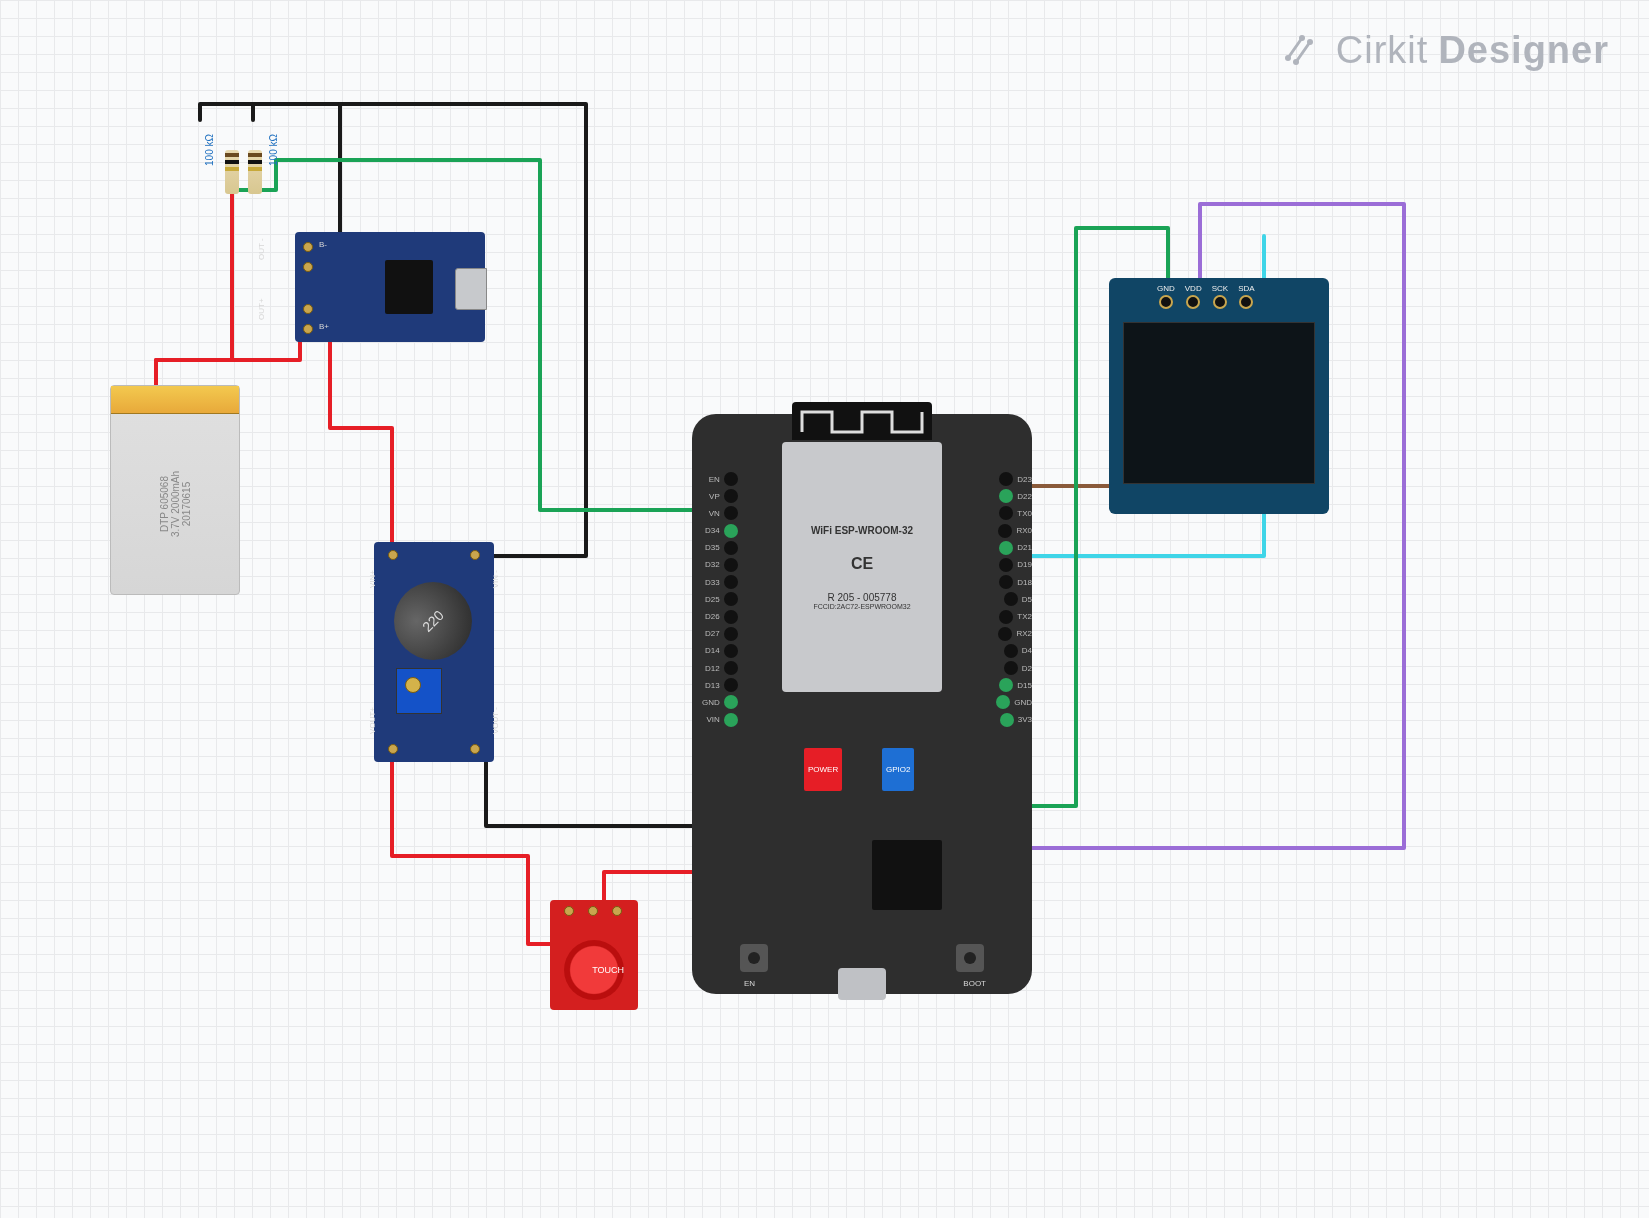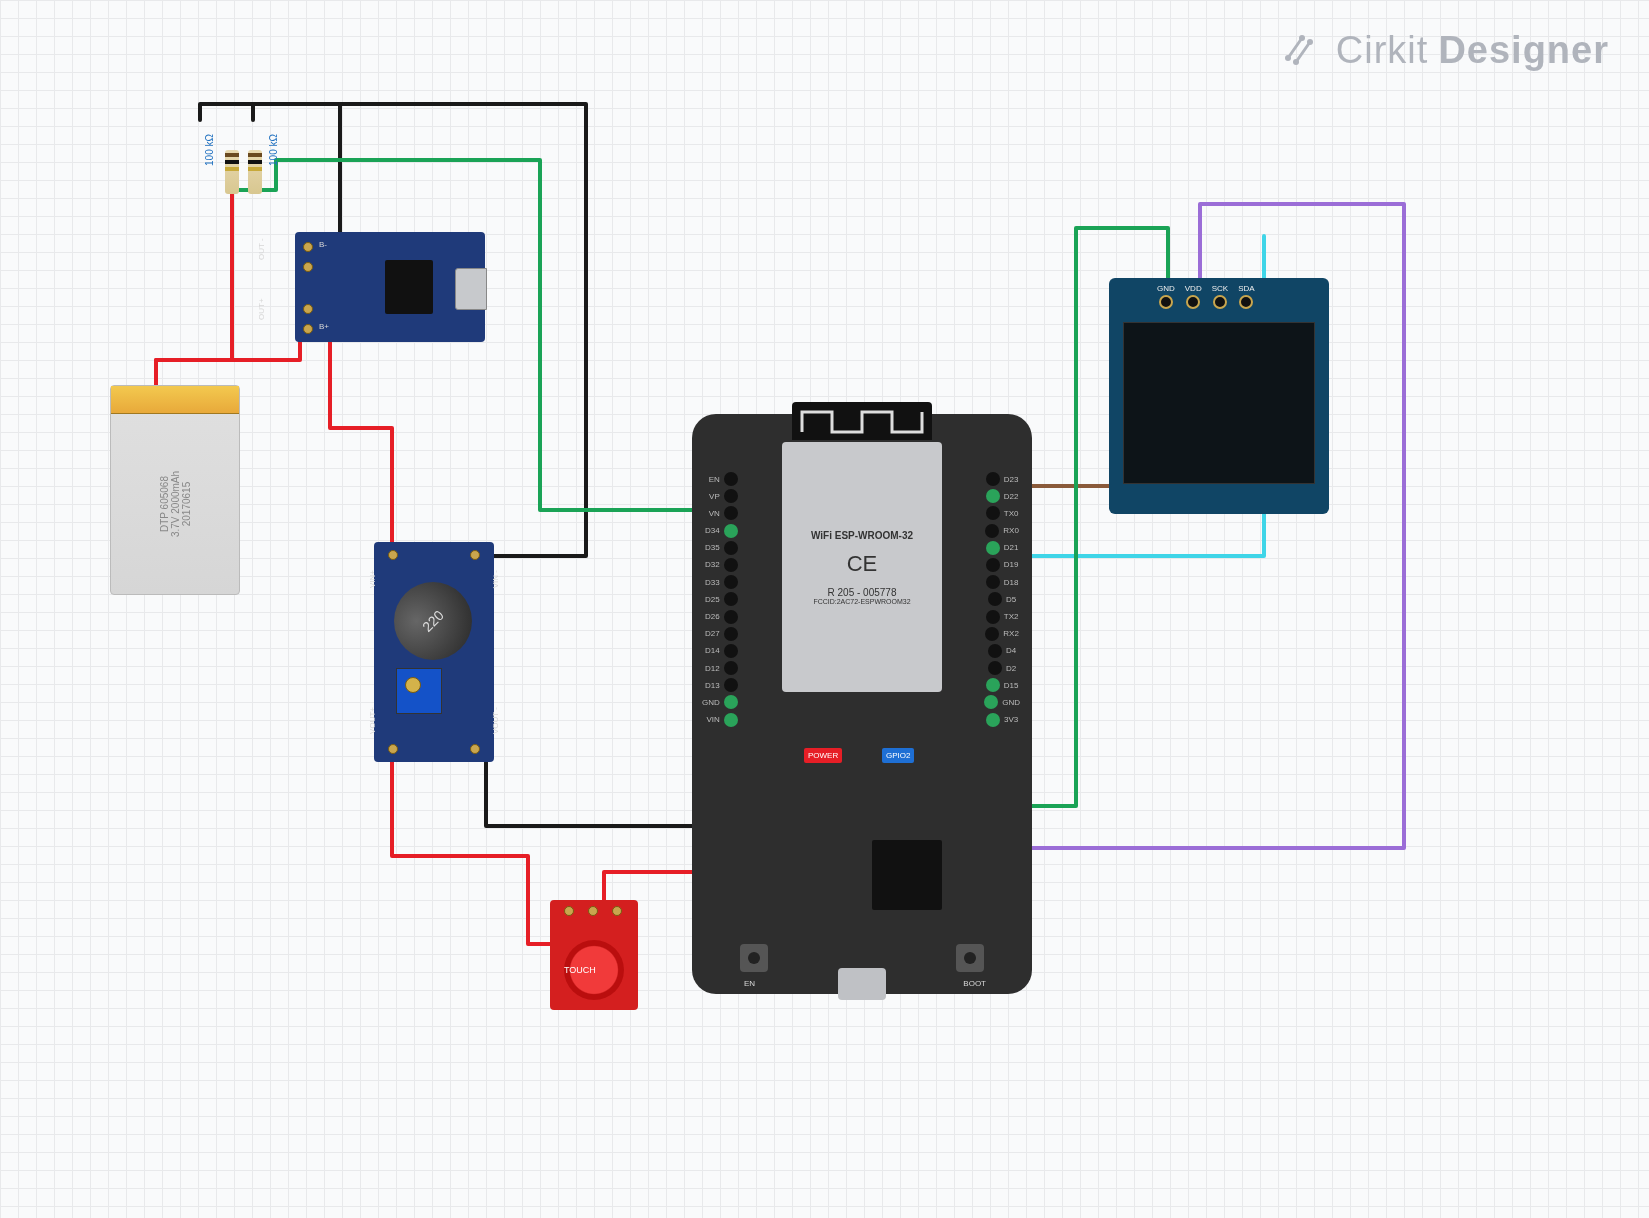--- a/index.html
+++ b/index.html
@@ -154,21 +154,21 @@
     left: 550px; top: 900px;
     background: #d41f1f;
     border-radius: 4px;
     position: absolute;
     display:flex; align-items:flex-end; justify-content:center;
   }
   .touch-pad {
     width:60px; height:60px; border-radius:50%;
     background: radial-gradient(circle, #f13a3a 55%, #ba0e0e 58%);
     margin-bottom: 10px;
-    display:flex; align-items:center; justify-content:flex-start;
+    display:flex; align-items:center; justify-content:flex-end;
     color:#fff; font-size:9px;
   }
 
   
   .esp32 {
     left: 692px; top: 414px;
     width: 340px; height: 580px;
     background: #2e2e2e;
     border-radius: 24px;
     position:absolute;
@@ -182,35 +182,35 @@
     display:flex; flex-direction:column; align-items:center; justify-content:center;
     font-size:10px; color:#333;
   }
   .esp-ant {
     position:absolute; left:100px; top:-12px;
     width:140px; height:38px;
     background:#111; border-radius:4px 4px 0 0;
   }
   .pin-col { position:absolute; top:58px; display:flex; flex-direction:column; gap:3.2px; }
   .pin-col.left { left:10px; align-items:flex-end; }
-  .pin-col.right { right:12px; align-items:center; }
+  .pin-col.right { right:0; align-items:flex-end; }
   .pin-row { display:flex; align-items:center; gap:4px; }
   .pin-dot { width:14px; height:14px; border-radius:50%; background:#111; }
   .pin-dot.g { background:#2aa35a; }
   .pin-lbl { font-size:8px; color:#bbb; }
   .button-sq {
     width:28px; height:28px; background:#555; border-radius:4px;
     display:flex; align-items:center; justify-content:center;
   }
   .button-sq::after { content:''; width:12px; height:12px; border-radius:50%; background:#222; }
   .usb-bot {
     position:absolute; bottom:-6px; left:146px;
     width:48px; height:32px; background:#bfc1c5; border-radius:4px;
   }
-  .badge { position:absolute; font-size:8px; padding:3px 4px; border-radius:2px; color:#fff; }
+  .badge { position:absolute; font-size:8px; padding:17px 4px; border-radius:2px; color:#fff; }
 
   
   .oled {
     left: 1109px; top: 278px;
     width: 220px; height: 236px;
     background:#104565;
     border-radius:6px;
     position:absolute;
   }
   .oled-screen {
@@ -343,21 +343,21 @@
 </div>
 
 <div class="esp32">
   <div class="esp-ant">
     <svg viewBox="0 0 140 38" width="140" height="38">
       <path d="M10 30 L10 10 L40 10 L40 30 L70 30 L70 10 L100 10 L100 30 L130 30 L130 10" stroke="#ddd" stroke-width="3" fill="none"></path>
     </svg>
   </div>
   <div class="esp-shield">
     <div style="font-weight:bold">WiFi  ESP-WROOM-32</div>
-    <div style="font-size:22px; margin:10px;">CE</div>
+    <div style="font-size:16px; margin:19px;font-weight:bold;">CE</div>
     <div>R  205 - 005778</div>
     <div style="font-size:7px">FCCID:2AC72-ESPWROOM32</div>
   </div>
   <div class="pin-col left" id="esp-left">
       <div class="pin-row">
         <div class="pin-lbl">EN</div>
         <div class="pin-dot"></div>
       </div>
       <div class="pin-row">
         <div class="pin-lbl">VP</div>

